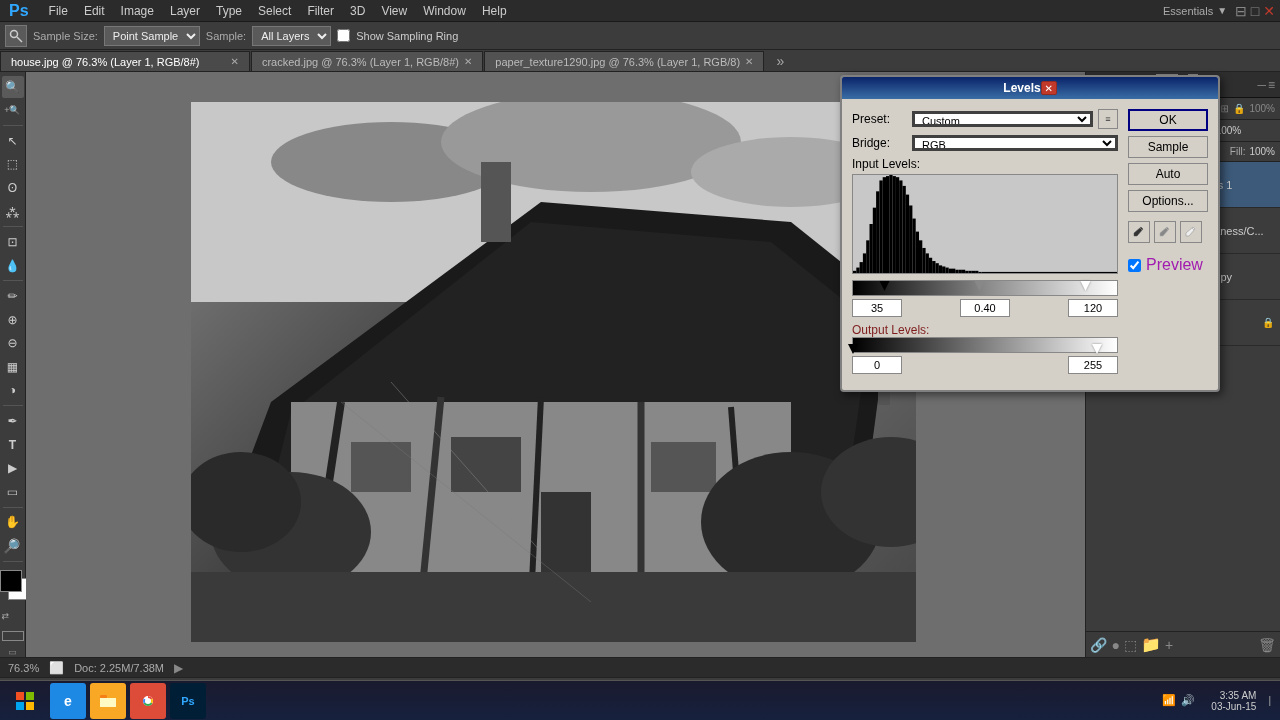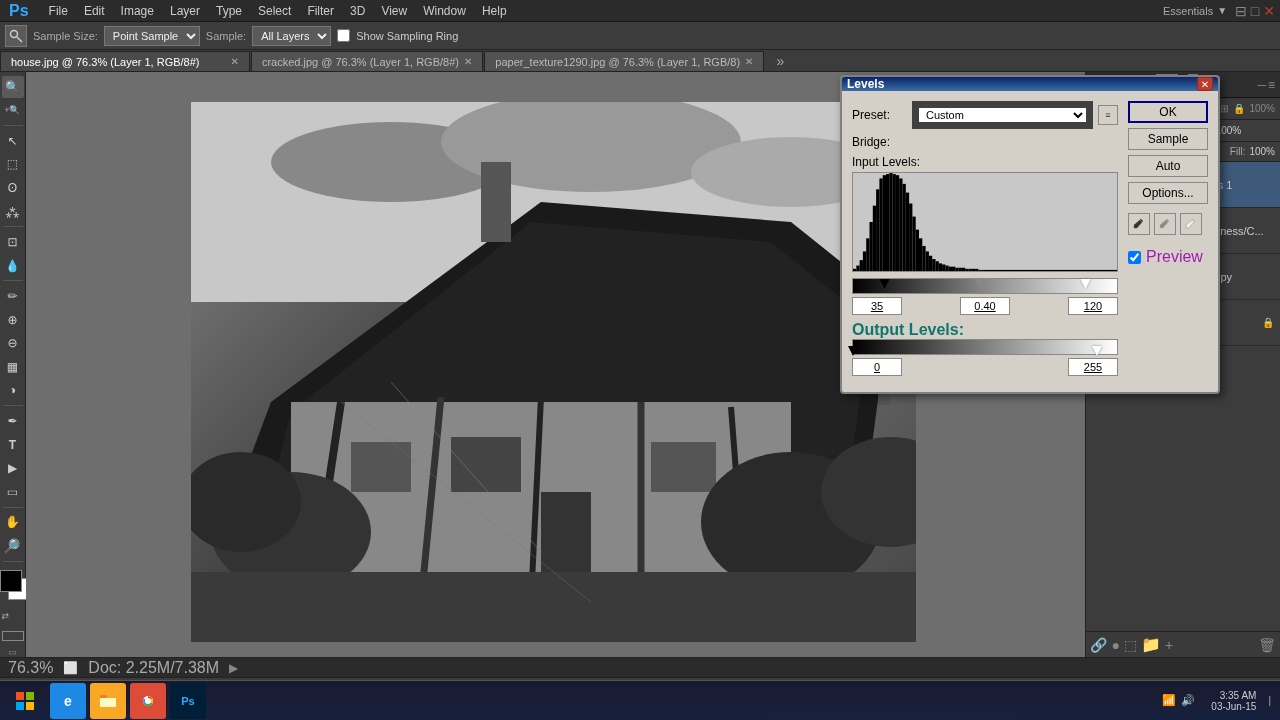--- a/index.html
+++ b/index.html
@@ -123,63 +123,63 @@
       display: flex; align-items: center; justify-content: center;
     }
     .layer-name { color: #ccc; font-size: 11px; flex: 1; }
     .layer-lock { color: #888; font-size: 10px; }
 
     
     #status-bar {
       height: 20px; background: #2b2b2b; border-top: 1px solid #222;
       display: flex; align-items: center; padding: 0 8px; gap: 10px;
     }
-    .status-text { color: #aaa; font-size: 16px; text-align: center; }
+    .status-text { color: #aaa; font-size: 11px; text-align: center; }
     #mini-bridge-bar {
       height: 22px; background: #3c3c3c; border-top: 1px solid #222;
       display: flex; align-items: center; padding: 0 8px; gap: 15px;
     }
     .mini-tab { color: #ccc; font-size: 11px; cursor: pointer; padding: 2px 4px; }
     .mini-tab.active { border-bottom: 2px solid #4a9eda; }
 
     
     #levels-dialog {
       position: absolute;
       top: 75px; left: 840px;
       width: 380px;
       background: #d4d0c8;
       border: 2px solid #808080;
       border-radius: 4px;
       box-shadow: 3px 3px 8px rgba(0,0,0,0.5);
       z-index: 200;
     }
     #levels-titlebar {
-      height: 14px; background: linear-gradient(to bottom, #0a246a, #3a6ea5);
-      display: flex; align-items: center; justify-content: space-between;
+      height: 22px; background: linear-gradient(to bottom, #0a246a, #3a6ea5);
+      display: flex; align-items: center; justify-content: center;
       padding: 0 5px; border-radius: 2px 2px 0 0;
     }
     .dialog-title { color: white; font-size: 12px; font-weight: bold; }
     .title-close-btn {
       width: 16px; height: 14px; background: #c0392b;
       border: 1px solid #922b21; border-radius: 2px;
       display: flex; align-items: center; justify-content: center;
       color: white; font-size: 10px; cursor: pointer;
     }
 
     #levels-body {
       padding: 10px; display: flex; gap: 10px;
     }
     #levels-left { flex: 1; }
     #levels-right { width: 80px; display: flex; flex-direction: column; gap: 5px; }
 
     
     .levels-row { display: flex; align-items: center; margin-bottom: 6px; gap: 5px; }
     .levels-label { color: #000; font-size: 12px; min-width: 55px; }
     .levels-select {
-      flex: 1; height: 28px; background: white; border: 7px solid #404040;
+      flex: 1; height: 16px; background: white; border: 3px solid #404040;
       font-size: 11px; padding: 0 3px;
     }
     .levels-menu-btn {
       width: 20px; height: 20px; background: #d4d0c8; border: 1px solid #888;
       display: flex; align-items: center; justify-content: center;
       cursor: pointer; font-size: 9px; color: #333;
     }
 
     
     #histogram-container {
@@ -196,21 +196,21 @@
     .slider-handle {
       position: absolute; bottom: -2px; width: 11px; height: 16px;
       cursor: pointer; transform: translateX(-50%);
     }
     .slider-black { left: 14%; }
     .slider-gray { left: 50%; }
     .slider-white { left: 90%; }
 
     
     .input-values {
-      display: flex; justify-content: space-between; margin-bottom: 6px; text-decoration: underline;
+      display: flex; justify-content: space-between; margin-bottom: 6px;
     }
     .level-input {
       width: 50px; height: 18px; background: white; border: 1px solid #888;
       text-align: center; font-size: 11px; color: #000;
     }
 
     
     #output-section { margin-top: 4px; }
     #output-gradient {
       height: 16px; background: linear-gradient(to right, #000, #fff);
@@ -564,20 +564,23 @@
       <div class="levels-row">
         <span class="levels-label">Preset:</span>
         <select class="levels-select">
           <option>Custom</option>
         </select>
         <div class="levels-menu-btn">≡</div>
       </div>
 
       <div class="levels-row">
         <span class="levels-label">Bridge:</span>
+        <select class="levels-select">
+          <option>RGB</option>
+        </select>
       </div>
 
       <div style="margin-bottom:3px;">
         <span style="color:#000; font-size:12px;">Input Levels:</span>
       </div>
 
       <div id="histogram-container">
         <svg width="100%" height="100%" viewBox="0 0 240 90" preserveAspectRatio="none">
           <rect width="240" height="90" fill="#c8c8c8"></rect>
 
@@ -640,21 +643,21 @@
         </div>
       </div>
 
       <div class="input-values">
         <input type="text" class="level-input" value="35" style="">
         <input type="text" class="level-input" value="0.40" style="">
         <input type="text" class="level-input" value="120" style="">
       </div>
 
       <div id="output-section">
-        <span style="color:#0f766e; font-size:16px;font-weight:bold;">Output Levels:</span>
+        <span style="color:#7f1d1d; font-size:12px;">Output Levels:</span>
         <div id="output-gradient">
 
           <div class="out-handle-left">
             <div style="width:0; height:0; border-left:5px solid transparent; border-right:5px solid transparent; border-top:10px solid #000; transform:translateX(-5px);"></div>
           </div>
 
           <div class="out-handle-right">
             <div style="width:0; height:0; border-left:5px solid transparent; border-right:5px solid transparent; border-top:10px solid #fff; filter:drop-shadow(0 0 1px #888); transform:translateX(-5px);"></div>
           </div>
         </div>

